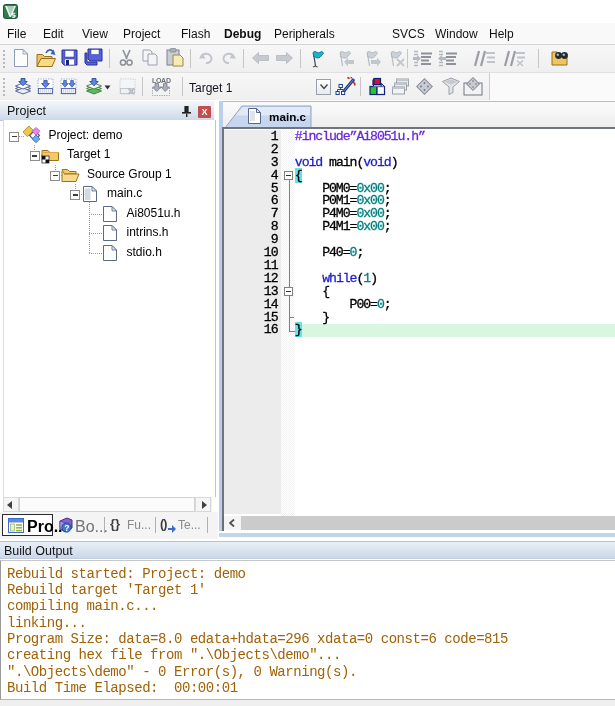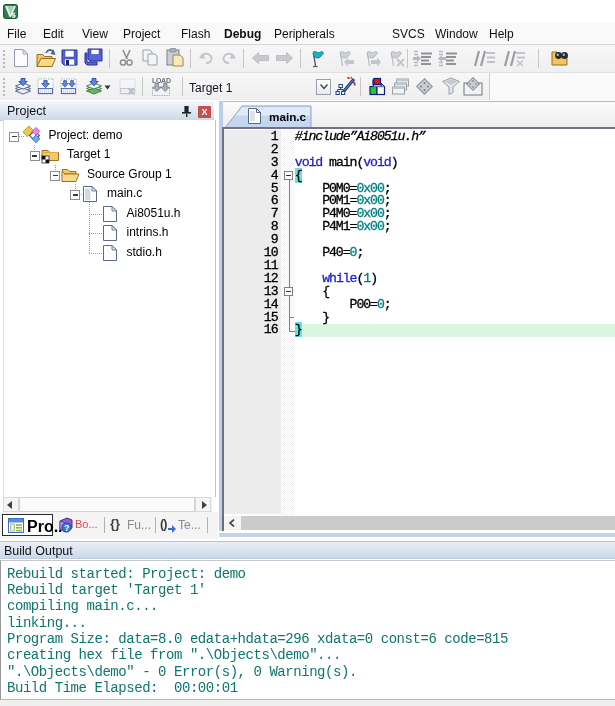--- a/index.html
+++ b/index.html
@@ -6,22 +6,22 @@
 body{width:615px;height:706px;background:#fff;font-family:"Liberation Sans",sans-serif;overflow:hidden;}
 #win{position:relative;width:615px;height:706px;background:#fff;overflow:hidden;}
 .a{position:absolute;}
 .mi{position:absolute;top:4px;font-size:12px;color:#101010;text-align:center;}
 .sep1{position:absolute;top:49px;width:1px;height:19px;background:#c6c6c6;}
 .sep2{position:absolute;top:77px;width:1px;height:19px;background:#c6c6c6;}
 pre{margin:0;}
 .code{font-family:"Liberation Mono",monospace;font-weight:normal;font-size:13.2px;letter-spacing:-1.07px;line-height:12.9px;-webkit-text-stroke:0.3px;}
 .k{color:#1a1ecc;}
 .n{color:#008080;}
-.p{color:#000000;font-style:italic;}
-.out{font-family:"Liberation Mono",monospace;font-size:14px;letter-spacing:-0.45px;line-height:16.35px;color:#0f766e;}
+.p{color:#6d28d9;}
+.out{font-family:"Liberation Mono",monospace;font-size:14px;letter-spacing:-0.45px;line-height:16.35px;color:#a16207;}
 .trow{position:absolute;font-size:12px;color:#000;white-space:nowrap;}
 .ebox{position:absolute;width:8px;height:8px;background:#fcfcfc;border:1px solid #8e8e8e;}
 .ebox::after{content:"";position:absolute;left:1.5px;top:3.4px;width:5px;height:1.4px;background:#3a3a46;}
 .dotv{position:absolute;width:1px;background-image:repeating-linear-gradient(to bottom,#9a9a9a 0 1px,transparent 1px 2px);}
 .doth{position:absolute;height:1px;background-image:repeating-linear-gradient(to right,#9a9a9a 0 1px,transparent 1px 2px);}
 .cjkc{display:inline-block;width:10.5px;height:10.5px;margin:0 0.75px;vertical-align:-1px;background-image:repeating-linear-gradient(to bottom,#1a1a1a 0 1px,transparent 1px 3.4px),repeating-linear-gradient(to right,#1a1a1a 0 1px,transparent 1px 3.4px);}
 </style>
 </head>
 <body>
 <div id="win">
@@ -380,21 +380,21 @@
  <rect x="8" y="9" width="6" height="1.6" fill="#9ab53e"></rect>
  <rect x="8" y="11.8" width="6" height="1.6" fill="#9ab53e"></rect>
 </svg>
 <div class="a" style="left:27px;top:518px;font-size:16px;color:#000;font-weight:bold;">Pro...</div>
 <svg class="a" style="left:57px;top:517px" width="17" height="17" viewBox="0 0 17 17">
  <path d="M3,4 L10,1 L15,3 L15,11 L8,14 L3,12 Z" fill="#8a5fd4" stroke="#4a2a88"></path>
  <path d="M3,4 L8,6 L8,14 L3,12 Z" fill="#b591ea" stroke="#4a2a88" stroke-width="0.6"></path>
  <circle cx="9.5" cy="10.5" r="4.6" fill="#3a7ad0" stroke="#1a4a90"></circle>
  <text x="7.2" y="14" font-size="8.5" font-weight="bold" fill="#fff" font-family="Liberation Sans,sans-serif">?</text>
 </svg>
-<div class="a" style="left:75px;top:518px;font-size:11px;color:#ef4444;text-align:right;">Bo...</div>
+<div class="a" style="left:75px;top:518px;font-size:16px;color:#737373;text-align:right;">Bo...</div>
 <div class="a" style="left:104px;top:517px;width:1px;height:16px;background:#b0b0b0;"></div>
 <div class="a" style="left:110px;top:516px;font-size:13px;font-weight:bold;color:#3c3c3c;">{}</div>
 <div class="a" style="left:127px;top:518px;font-size:12px;color:#8a8a8a;">Fu...</div>
 <div class="a" style="left:155px;top:517px;width:1px;height:16px;background:#b0b0b0;"></div>
 <div class="a" style="left:160px;top:516.5px;font-size:12.5px;font-weight:bold;color:#3c3c3c;letter-spacing:-1px;">()</div>
 <svg class="a" style="left:168px;top:525px" width="8" height="8" viewBox="0 0 8 8">
       <polygon points="0,3 4,3 4,0 8,4 4,8 4,5 0,5" fill="#3a6cd0"></polygon>
     </svg>
 <div class="a" style="left:178px;top:518px;font-size:12px;color:#8a8a8a;">Te...</div>
 <div class="a" style="left:207px;top:517px;width:1px;height:16px;background:#b0b0b0;"></div>

